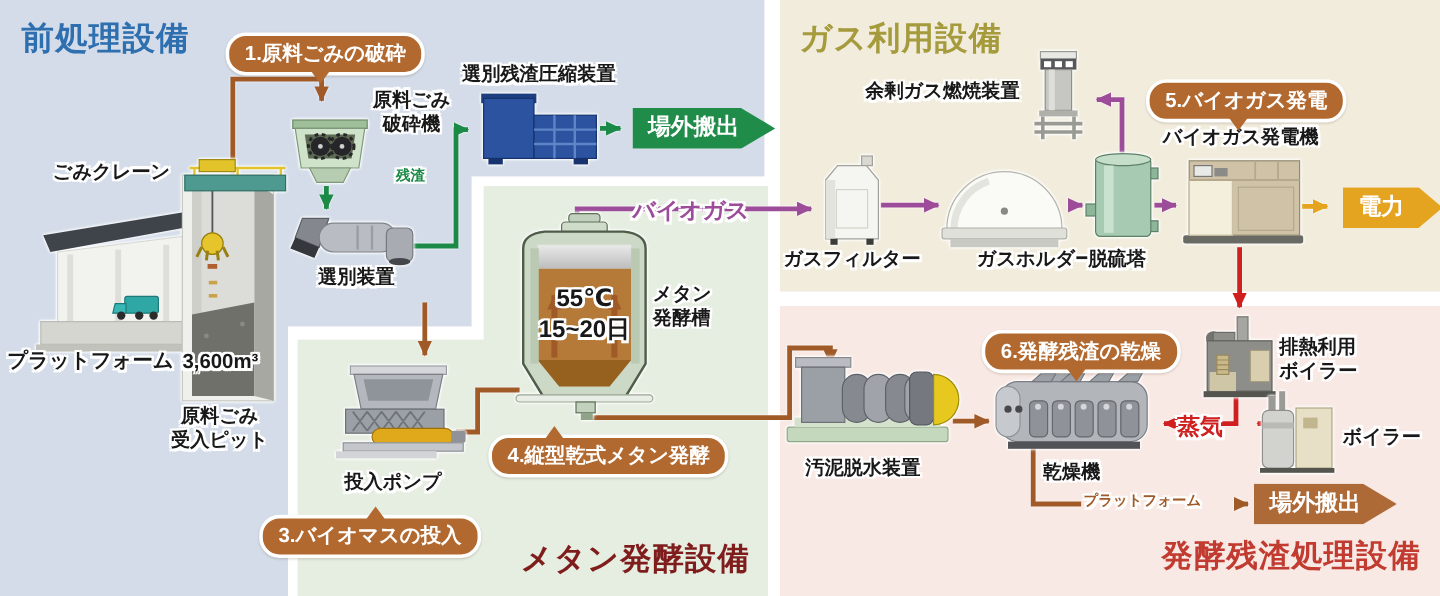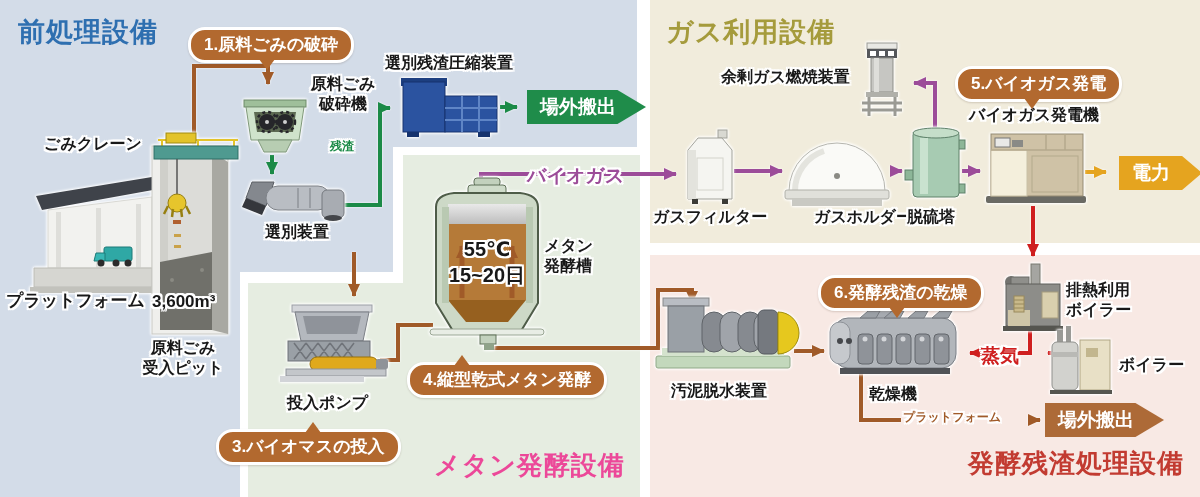--- a/index.html
+++ b/index.html
@@ -12,21 +12,21 @@
   .p-pink{background:#f8e9e4;}
   svg.art{position:absolute;left:0;top:0;z-index:5;}
   .machine{filter:drop-shadow(0 0 1.5px #fff) drop-shadow(0 0 1px #fff);}
   .flow{filter:drop-shadow(0 0 1px #fff);}
   .lbl{position:absolute;z-index:10;font-weight:bold;font-size:16px;color:#181818;
        line-height:1.22;white-space:pre-line;
        text-shadow:-2px -2px 0 #fff,2px -2px 0 #fff,-2px 2px 0 #fff,2px 2px 0 #fff,
                    -2px 0 0 #fff,2px 0 0 #fff,0 -2px 0 #fff,0 2px 0 #fff;}
   .ctr{text-align:center;}
   .title{position:absolute;z-index:10;font-weight:bold;font-size:27px;letter-spacing:1px;text-shadow:none;}
-  .t-pre{color:#2e6fb0;} .t-gas{color:#a59b3c;} .t-met{color:#ec4899;} .t-res{color:#c23b31;}
+  .t-pre{color:#2e6fb0;} .t-gas{color:#a59b3c;} .t-met{color:#7f1d1d;} .t-res{color:#c23b31;}
   .step{position:absolute;z-index:12;background:#b2692f;color:#fff;font-weight:bold;font-size:17px;
         padding:3px 13px 4px 13px;border-radius:17px;border:3px solid #fff;white-space:nowrap;
         box-shadow:0 1px 2px rgba(60,40,20,.18);}
   .step::after{content:"";position:absolute;width:0;height:0;border-left:8px solid transparent;
         border-right:8px solid transparent;}
   .tail-down::after{bottom:-10px;border-top:11px solid #b2692f;}
   .tail-up::after{top:-10px;border-bottom:11px solid #b2692f;}
   .s1::after{left:68px;} .s2::after{left:10px;} .s3::after{left:86px;}
   .s4::after{left:44px;} .s5::after{left:66px;} .s6::after{left:68px;}
   .arrow-badge{position:absolute;z-index:12;color:#fff;font-weight:bold;font-size:19px;height:34px;

